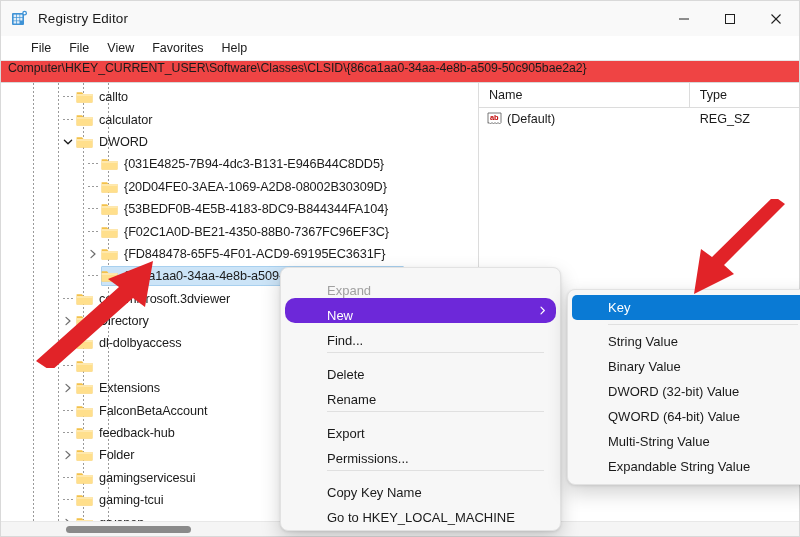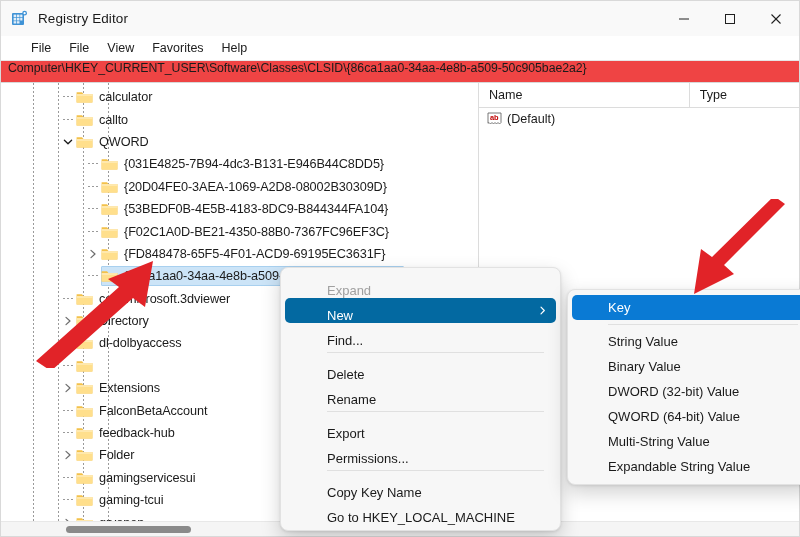--- a/index.html
+++ b/index.html
@@ -265,21 +265,21 @@
     align-items: flex-end;
     padding-left: 42px;
     padding-right: 10px;
     font-size: 13px;
     color: #1a1a1a;
     border-radius: 5px;
     position: relative;
     white-space: nowrap;
   }
   .ctx-item.disabled { color: #a0a0a0; }
-  .ctx-item.highlight { background: #0369a1; color: #ffffff; }
+  .ctx-item.highlight { background: #6d28d9; color: #ffffff; border-radius: 10px; }
   .ctx-item .sub-chev {
     position: absolute;
     right: 9px;
     top: 0;
     height: 25px;
     display: flex;
     align-items: center;
   }
   .ctx-sep {
     height: 1px;
@@ -415,49 +415,49 @@
           <div class="tree-row">
             <div style="width: 59px; flex: 0 0 auto;"></div>
             <div class="elbow"></div>
             <div class="folder">
               <svg width="17" height="14" viewBox="0 0 17 14">
                 <path d="M0.6 2.2 h5.4 l1.5 1.7 h8.9 v8.6 h-15.8 z" fill="#f3c14a"></path>
                 <path d="M0.6 4.3 h15.8 v8.2 h-15.8 z" fill="#ffdf8c"></path>
                 <path d="M0.6 4.3 h15.8 v1.3 h-15.8 z" fill="#fff0c4"></path>
               </svg>
             </div>
+            <span class="tree-label">callto</span>
+          </div>
+          <div class="tree-row">
+            <div style="width: 59px; flex: 0 0 auto;"></div>
+            <div class="elbow"></div>
+            <div class="folder">
+              <svg width="17" height="14" viewBox="0 0 17 14">
+                <path d="M0.6 2.2 h5.4 l1.5 1.7 h8.9 v8.6 h-15.8 z" fill="#f3c14a"></path>
+                <path d="M0.6 4.3 h15.8 v8.2 h-15.8 z" fill="#ffdf8c"></path>
+                <path d="M0.6 4.3 h15.8 v1.3 h-15.8 z" fill="#fff0c4"></path>
+              </svg>
+            </div>
             <span class="tree-label">calculator</span>
-          </div>
-          <div class="tree-row">
-            <div style="width: 59px; flex: 0 0 auto;"></div>
-            <div class="elbow"></div>
-            <div class="folder">
-              <svg width="17" height="14" viewBox="0 0 17 14">
-                <path d="M0.6 2.2 h5.4 l1.5 1.7 h8.9 v8.6 h-15.8 z" fill="#f3c14a"></path>
-                <path d="M0.6 4.3 h15.8 v8.2 h-15.8 z" fill="#ffdf8c"></path>
-                <path d="M0.6 4.3 h15.8 v1.3 h-15.8 z" fill="#fff0c4"></path>
-              </svg>
-            </div>
-            <span class="tree-label">callto</span>
           </div>
           <div class="tree-row">
             <div style="width: 59px; flex: 0 0 auto;"></div>
             <div class="chev">
               <svg width="10" height="10" viewBox="0 0 10 10">
                 <polyline points="1.4,3.2 5,6.8 8.6,3.2" fill="none" stroke="#1a1a1a" stroke-width="1.3" stroke-linecap="round" stroke-linejoin="round"></polyline>
               </svg>
             </div>
             <div class="folder">
               <svg width="17" height="14" viewBox="0 0 17 14">
                 <path d="M0.6 2.2 h5.4 l1.5 1.7 h8.9 v8.6 h-15.8 z" fill="#f3c14a"></path>
                 <path d="M0.6 4.3 h15.8 v8.2 h-15.8 z" fill="#ffdf8c"></path>
                 <path d="M0.6 4.3 h15.8 v1.3 h-15.8 z" fill="#fff0c4"></path>
               </svg>
             </div>
-            <span class="tree-label">QWORD</span>
+            <span class="tree-label">DWORD</span>
           </div>
           <div class="tree-row">
             <div style="width: 84px; flex: 0 0 auto;"></div>
             <div class="elbow"></div>
             <div class="folder">
               <svg width="17" height="14" viewBox="0 0 17 14">
                 <path d="M0.6 2.2 h5.4 l1.5 1.7 h8.9 v8.6 h-15.8 z" fill="#f3c14a"></path>
                 <path d="M0.6 4.3 h15.8 v8.2 h-15.8 z" fill="#ffdf8c"></path>
                 <path d="M0.6 4.3 h15.8 v1.3 h-15.8 z" fill="#fff0c4"></path>
               </svg>
@@ -693,20 +693,21 @@
       <div class="list-row">
         <div class="cell name">
           <span class="ab-icon">
             <svg width="15" height="14" viewBox="0 0 15 14">
               <path d="M1 1 H14 V10.5 L12.5 12 L11 10.5 L9.5 12 L8 10.5 L6.5 12 L5 10.5 L3.5 12 L2 10.5 L1 11.3 Z" fill="#ffffff" stroke="#6a6a6a" stroke-width="0.9" stroke-linejoin="round"></path>
               <text x="7.3" y="8.4" font-family="'Liberation Sans', sans-serif" font-size="7.4" font-weight="bold" fill="#c00000" text-anchor="middle">ab</text>
             </svg>
           </span>
           <span>(Default)</span>
         </div>
+        <div class="cell type">REG_SZ</div>
       </div>
     </div>
 
     <div class="hscroll">
       <div class="thumb" style="left:65px; width:125px;"></div>
     </div>
   </div>
 
   <div class="ctx-menu" id="ctx-container">
       <div class="ctx-item disabled">

